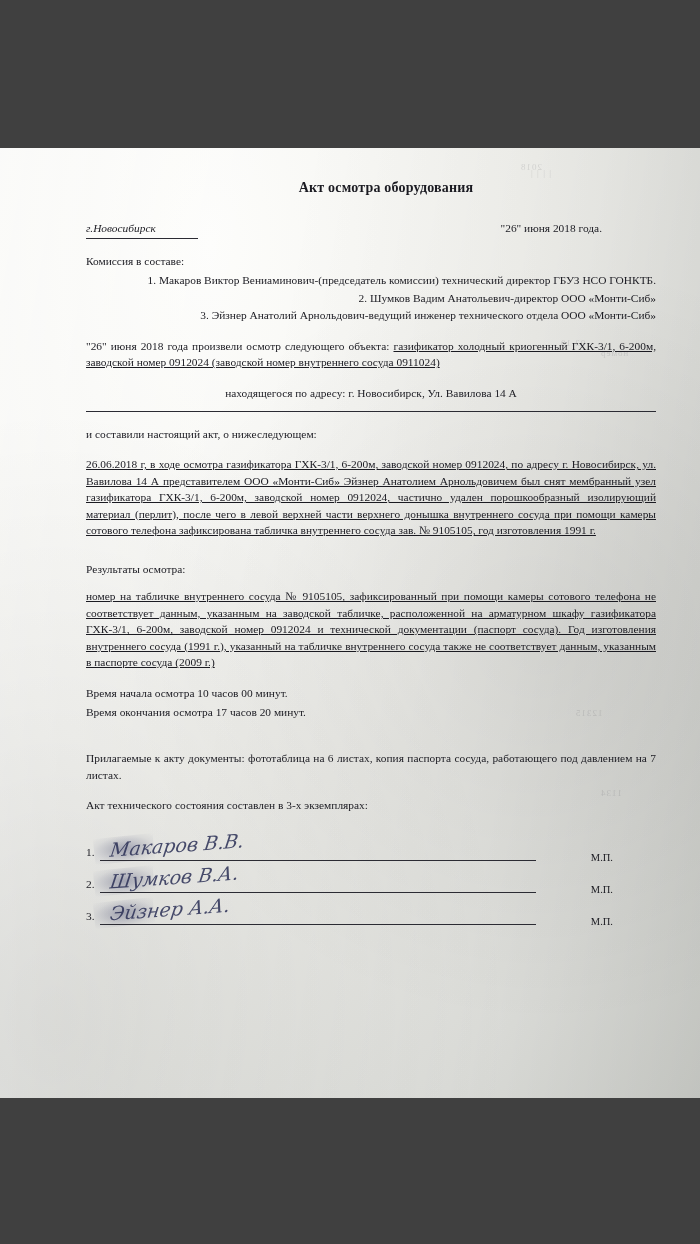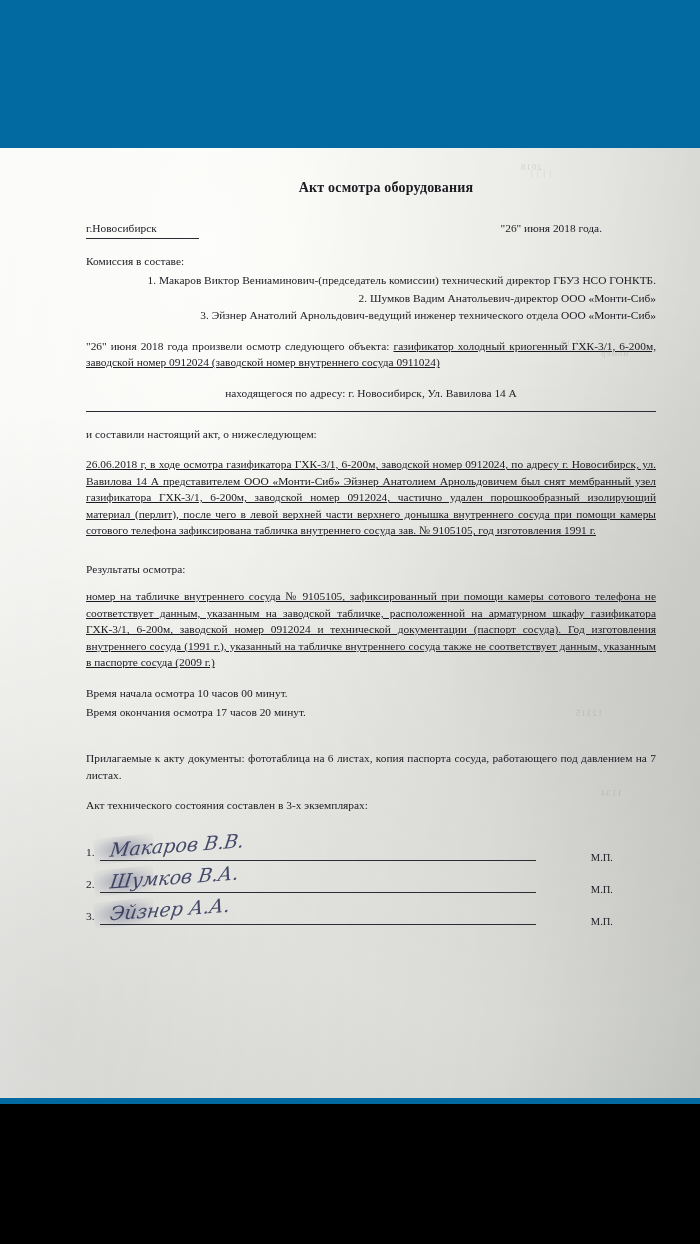--- a/index.html
+++ b/index.html
@@ -9,22 +9,22 @@
   }
   body {
     width: 700px;
     height: 1244px;
     overflow: hidden;
     font-family: "Liberation Serif", serif;
   }
   #page {
     position: relative;
     width: 700px;
-    height: 1104px;
-    background: #0369a1;
+    height: 1244px;
+    background: #404040;
   }
   
   #sheet {
     position: absolute;
     left: 0;
     top: 148px;
     width: 700px;
     height: 950px;
     background:
       radial-gradient(ellipse at 30% 10%, #fdfdfb 0%, #f2f2ee 45%, #e4e5e1 78%, #d7d9d4 100%);
@@ -76,20 +76,21 @@
   .row-place {
     display: flex;
     justify-content: space-between;
     align-items: baseline;
     margin-bottom: 14px;
   }
   .city {
     border-bottom: 1px solid #2b2b33;
     padding-right: 42px;
     padding-bottom: 1px;
+    font-style: italic;
   }
   .date-right {
     padding-right: 54px;
   }
   .para {
     margin: 0 0 3px 0;
     text-align: justify;
   }
   .block {
     margin-bottom: 14px;

